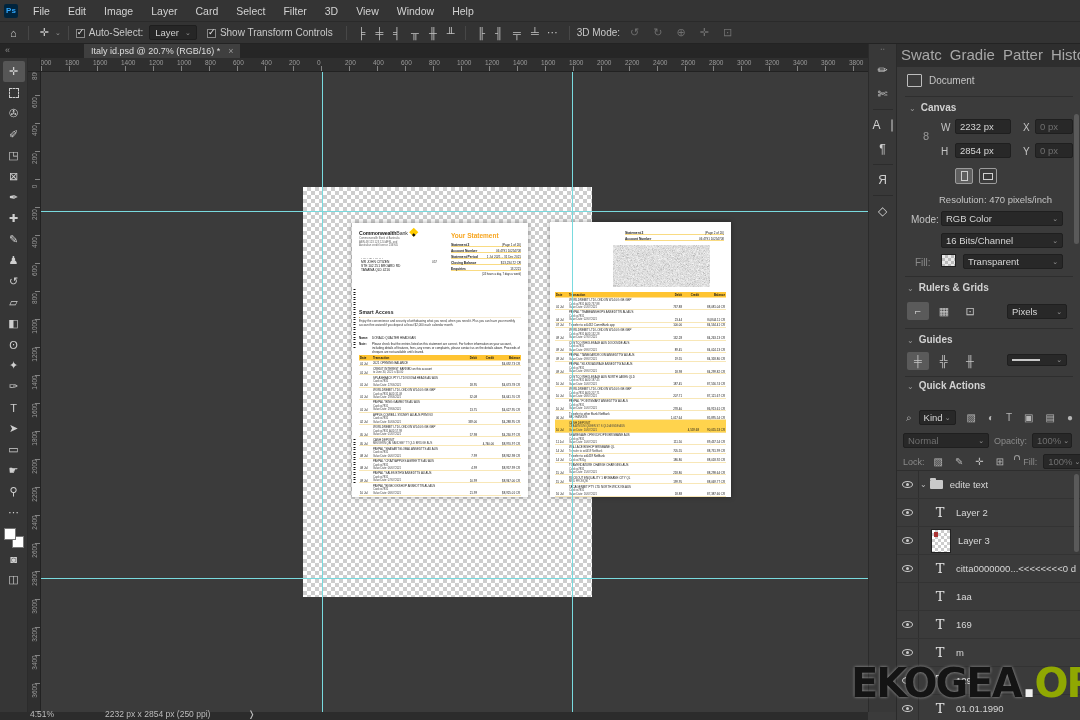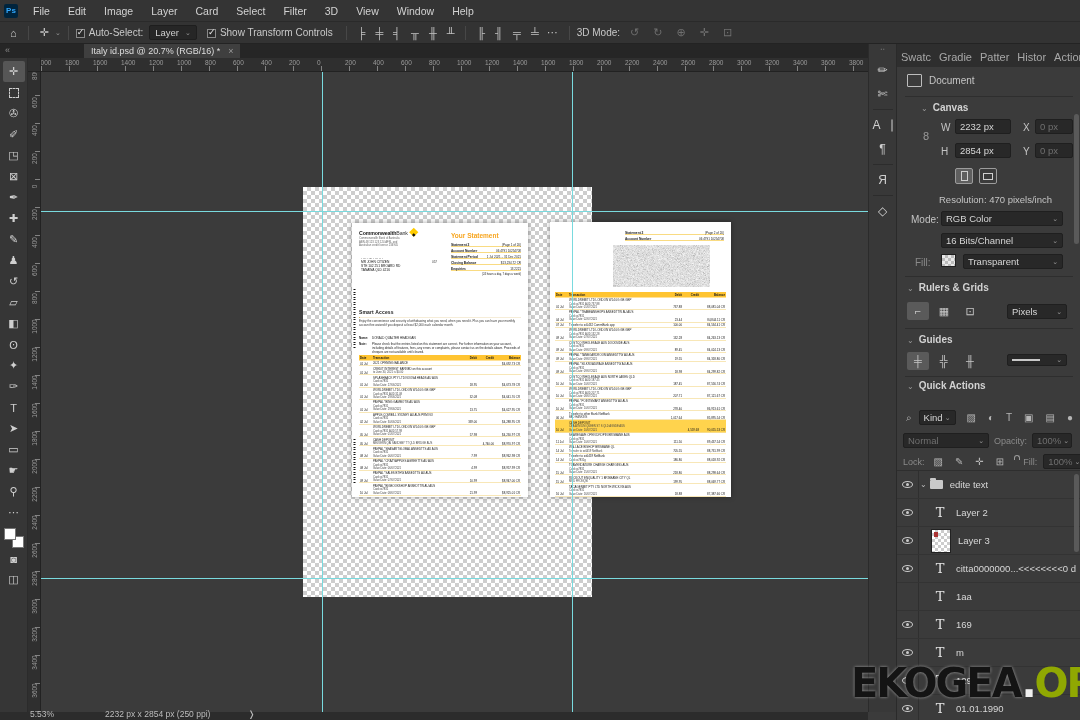--- a/index.html
+++ b/index.html
@@ -112,21 +112,21 @@
   .dock { position:absolute; left:868px; top:44px; width:28px; height:668px; background:#383838;
           border-left:1px solid #2b2b2b; display:flex; flex-direction:column; align-items:center; }
   .dock-dots { color:#8a8a8a; font-size:8px; line-height:8px; margin:2px 0 4px; }
   .dock-icon { width:24px; height:24px; display:flex; align-items:center; justify-content:center;
                color:#cfcfcf; font-size:12px; }
   .dock-sep { width:20px; height:1px; background:#2c2c2c; margin:3px 0; }
 
   
   .panelcol { position:absolute; left:896px; top:44px; width:184px; height:676px; background:#3b3b3b; border-left:1px solid #2a2a2a; }
   .ptabs { position:absolute; left:0; top:0; width:184px; height:23px; background:#2e2e2e; display:flex; align-items:flex-end; }
-  .ptab { font-size:11px; color:#a8a8a8; padding:4px 4px; white-space:nowrap; }
+  .ptab { font-size:15px; color:#a8a8a8; padding:4px 4px; white-space:nowrap; }
   .ptab.active { background:#3b3b3b; color:#e4e4e4; }
   .pmenu { margin-left:auto; color:#9a9a9a; font-size:10px; padding:0 5px 3px; }
   .prow { position:absolute; font-size:10px; color:#c4c4c4; }
   .field { background:#282828; border:1px solid #1f1f1f; border-radius:2px; color:#d6d6d6;
            font-size:9.5px; padding:1px 4px; display:inline-flex; align-items:center; justify-content:space-between; }
   .field.dim { color:#6f6f6f; }
   .sec-head { position:absolute; font-size:10px; font-weight:bold; color:#d2d2d2; }
   .sec-head .tw { font-size:8px; color:#9a9a9a; margin-right:5px; font-weight:normal; }
   .divider { position:absolute; left:8px; width:168px; height:1px; background:#2e2e2e; }
   .icon-btn { display:inline-flex; align-items:center; justify-content:center; width:22px; height:18px;
@@ -794,21 +794,21 @@
         <span class="ptab">Action</span>
         <span class="ptab active">Properties</span>
       </div>
 
     <div class="prow" style="left:10px;top:30px;display:flex;align-items:center;gap:7px;">
       <span class="doc-icon"></span>
       <span>Document</span>
     </div>
     <div class="divider" style="top:52px;"></div>
 
-    <div class="sec-head" style="left:24px;top:58px;"><span class="tw">⌄</span><span>Canvas</span></div>
+    <div class="sec-head" style="left:12px;top:58px;"><span class="tw">⌄</span><span>Canvas</span></div>
 
     <div class="prow" style="left:44px;top:78px;">W</div>
     <span class="field" style="position:absolute;left:58px;top:75px;width:56px;">
         <span>2232 px</span>
       </span>
     <div class="prow" style="left:126px;top:78px;">X</div>
     <span class="field dim" style="position:absolute;left:138px;top:75px;width:38px;">
         <span>0 px</span>
       </span>
 
@@ -985,20 +985,20 @@
           <span class="indent"></span>
           <span class="t-thumb">T</span>
           <span class="layer-label">01.01.1990</span>
         </div>
       </div>
     <div class="scroll-thumb" style="top:430px;height:78px;"></div>
 
   </div>
 
   <div class="statusbar"></div>
-  <span class="status-text" style="left:30px;">5.53%</span>
+  <span class="status-text" style="left:30px;">4.51%</span>
   <span class="status-text" style="left:105px;">2232 px x 2854 px (250 ppi)</span>
   <span class="status-text" style="left:248px;">❭</span>
 
   <div class="watermark">
     <span class="wm-l">EKOGEA</span><span class="wm-d">.</span><span class="wm-r">ORG</span>
   </div>
 </div>
 
 </body></html>

